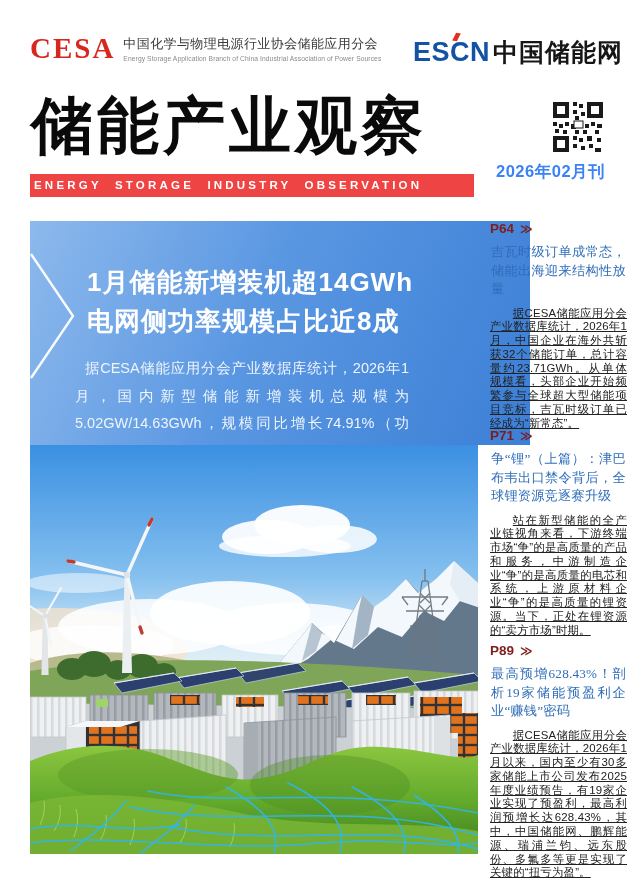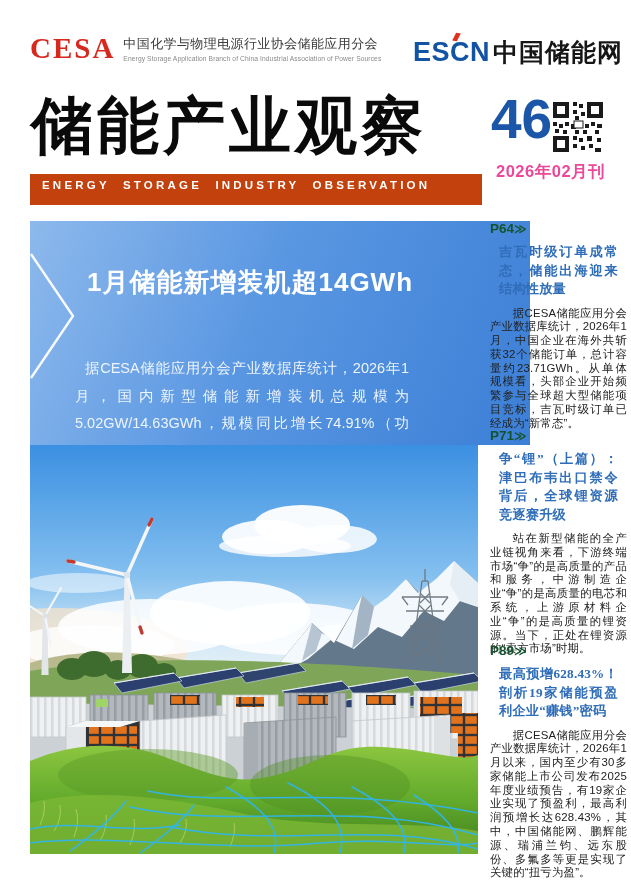--- a/index.html
+++ b/index.html
@@ -16,45 +16,45 @@
   .escn{padding-top:5px;white-space:nowrap;}
   .escn-mark{position:relative;font-size:27px;font-weight:900;color:#1253a4;letter-spacing:.5px;}
   .escn-mark i{position:absolute;top:-4px;left:53%;width:5px;height:8px;background:#e0301e;transform:skewX(-18deg) rotate(10deg);}
   .escn-cn{font-size:25px;font-weight:900;color:#161616;margin-left:3px;letter-spacing:1px;margin-top:34px;}
 
   
   .title{position:absolute;left:31px;top:84px;margin:0;font-family:"Liberation Serif","DejaVu Serif",serif;
          font-size:62px;line-height:84px;font-weight:900;color:#0a0a0a;letter-spacing:4px;white-space:nowrap;}
   .issue-no{position:absolute;left:491px;top:92px;font-size:55px;line-height:55px;font-weight:900;color:#1c56a9;}
   .qr{position:absolute;left:551px;top:100px;width:54px;height:54px;}
-  .issue-date{position:absolute;left:496px;top:161px;font-size:16.5px;font-weight:600;color:#ec4899;letter-spacing:.5px;}
-  .subbar{position:absolute;left:30px;top:174px;width:440px;height:31px;background:#c2410c;color:#fff;
-          font-size:11.5px;line-height:23px;letter-spacing:3.2px;word-spacing:7px;padding-left:12px;font-weight:600;white-space:nowrap;overflow:hidden;}
+  .issue-date{position:absolute;left:496px;top:161px;font-size:16.5px;font-weight:600;color:#3b82f6;letter-spacing:.5px;}
+  .subbar{position:absolute;left:30px;top:174px;width:440px;height:23px;background:#ef4444;color:#fff;
+          font-size:11.5px;line-height:23px;letter-spacing:3.2px;word-spacing:7px;padding-left:4px;font-weight:600;white-space:nowrap;overflow:hidden;}
 
   
   .feature{position:absolute;left:30px;top:221px;width:500px;height:224px;
            background:linear-gradient(112deg,#8db9ec 0%,#5a97e2 45%,#3c7fd6 100%);}
   .chev{position:absolute;left:0;top:31px;}
   .headline{position:absolute;left:57px;top:42px;margin:0;font-size:26px;line-height:39px;font-weight:900;color:#ffffff;letter-spacing:1px;white-space:nowrap;}
   .summary{position:absolute;left:45px;top:134px;width:334px;margin:0;font-size:14.5px;line-height:27.5px;
            color:#edf4fd;text-indent:10px;text-align:justify;font-weight:500;}
   .pref{color:#163f9c;font-weight:800;margin-left:16px;font-size:15px;font-style:normal;}
 
   
   .photo{position:absolute;left:30px;top:445px;width:448px;height:409px;overflow:hidden;}
 
   
   .sidebar{position:absolute;left:490px;top:221px;width:137px;height:650px;}
   .art{position:absolute;left:0;width:137px;}
   .art.a0{top:0;} .art.a1{top:207px;} .art.a2{top:422px;}
-  .pnum{display:flex;align-items:center;gap:0;font-size:13.5px;font-weight:800;color:#14532d;}
+  .pnum{display:flex;align-items:center;gap:6px;font-size:13.5px;font-weight:800;color:#7f1d1d;}
   .pnum .arr{font-size:12px;font-weight:900;letter-spacing:-1px;}
-  .art h3{margin:7px 9px 8px;font-family:"Liberation Serif","DejaVu Serif",serif;font-size:13.2px;line-height:18.5px;
-          font-weight:700;color:#2f6db8;letter-spacing:.2px;text-align:justify;}
-  .art p{margin:0;font-size:11.4px;line-height:13.8px;color:#222;text-indent:2em;text-align:justify;letter-spacing:.2px;}
+  .art h3{margin:7px 1px 8px;font-family:"Liberation Serif","DejaVu Serif",serif;font-size:13.2px;line-height:18.5px;
+          font-weight:400;color:#2f6db8;letter-spacing:.2px;text-align:justify;}
+  .art p{margin:0;font-size:11.4px;line-height:13.8px;color:#222;text-indent:2em;text-align:justify;letter-spacing:.2px;text-decoration:underline;}
 
   
   .foot{position:absolute;left:30px;top:890px;width:448px;text-align:center;font-size:12.5px;line-height:26px;
         color:#111;letter-spacing:7px;font-weight:500;}
 </style>
 </head>
 <body>
 
 <div class="page">
 
@@ -65,21 +65,20 @@
         <div class="cesa-cn">中国化学与物理电源行业协会储能应用分会</div>
         <div class="cesa-en">Energy Storage Application Branch of China Industrial Association of Power Sources</div>
       </div>
     </div>
     <div class="escn">
       <span class="escn-mark"><span>ESCN</span><i></i></span><span class="escn-cn">中国储能网</span>
     </div>
   </div>
 
   <h1 class="title">储能产业观察</h1>
-  <div class="issue-no">46</div>
   <div class="qr">
     <svg width="54" height="54" viewBox="0 0 54 54">
       <rect width="54" height="54" fill="#fff"></rect>
       <g fill="#1a1a1a">
         <path d="M2 2h16v16H2zM6 6h8v8H6z" fill-rule="evenodd"></path>
         <path d="M36 2h16v16H36zM40 6h8v8h-8z" fill-rule="evenodd"></path>
         <path d="M2 36h16v16H2zM6 40h8v8H6z" fill-rule="evenodd"></path>
         <rect x="22" y="2" width="4" height="4"></rect>
           <rect x="28" y="4" width="4" height="4"></rect>
         <rect x="22" y="10" width="4" height="4"></rect>
@@ -114,20 +113,21 @@
   <div class="subbar">
     <span>ENERGY STORAGE INDUSTRY OBSERVATION</span>
   </div>
 
   <section class="feature">
     <svg class="chev" width="50" height="130" viewBox="0 0 50 130">
       <polyline points="1,2 43,64 1,126" fill="none" stroke="#ffffff" stroke-width="2.4" opacity=".95"></polyline>
     </svg>
     <h2 class="headline">
       <span>1月储能新增装机超14GWh</span><br>
+      <span>电网侧功率规模占比近8成</span>
     </h2>
     <p class="summary"><span>据CESA储能应用分会产业数据库统计，2026年1月，国内新型储能新增装机总规模为5.02GW/14.63GWh，规模同比增长74.91%（功率）/77.76%（容量）。</span><span class="pref">P58</span></p>
   </section>
 
   <div class="photo">
     <svg width="448" height="409" viewBox="0 0 448 409">
       <defs>
         <linearGradient id="sky" x1="0" y1="0" x2="0" y2="1">
           <stop offset="0" stop-color="#3b90e2"></stop>
             <stop offset=".55" stop-color="#85c0ef"></stop>

